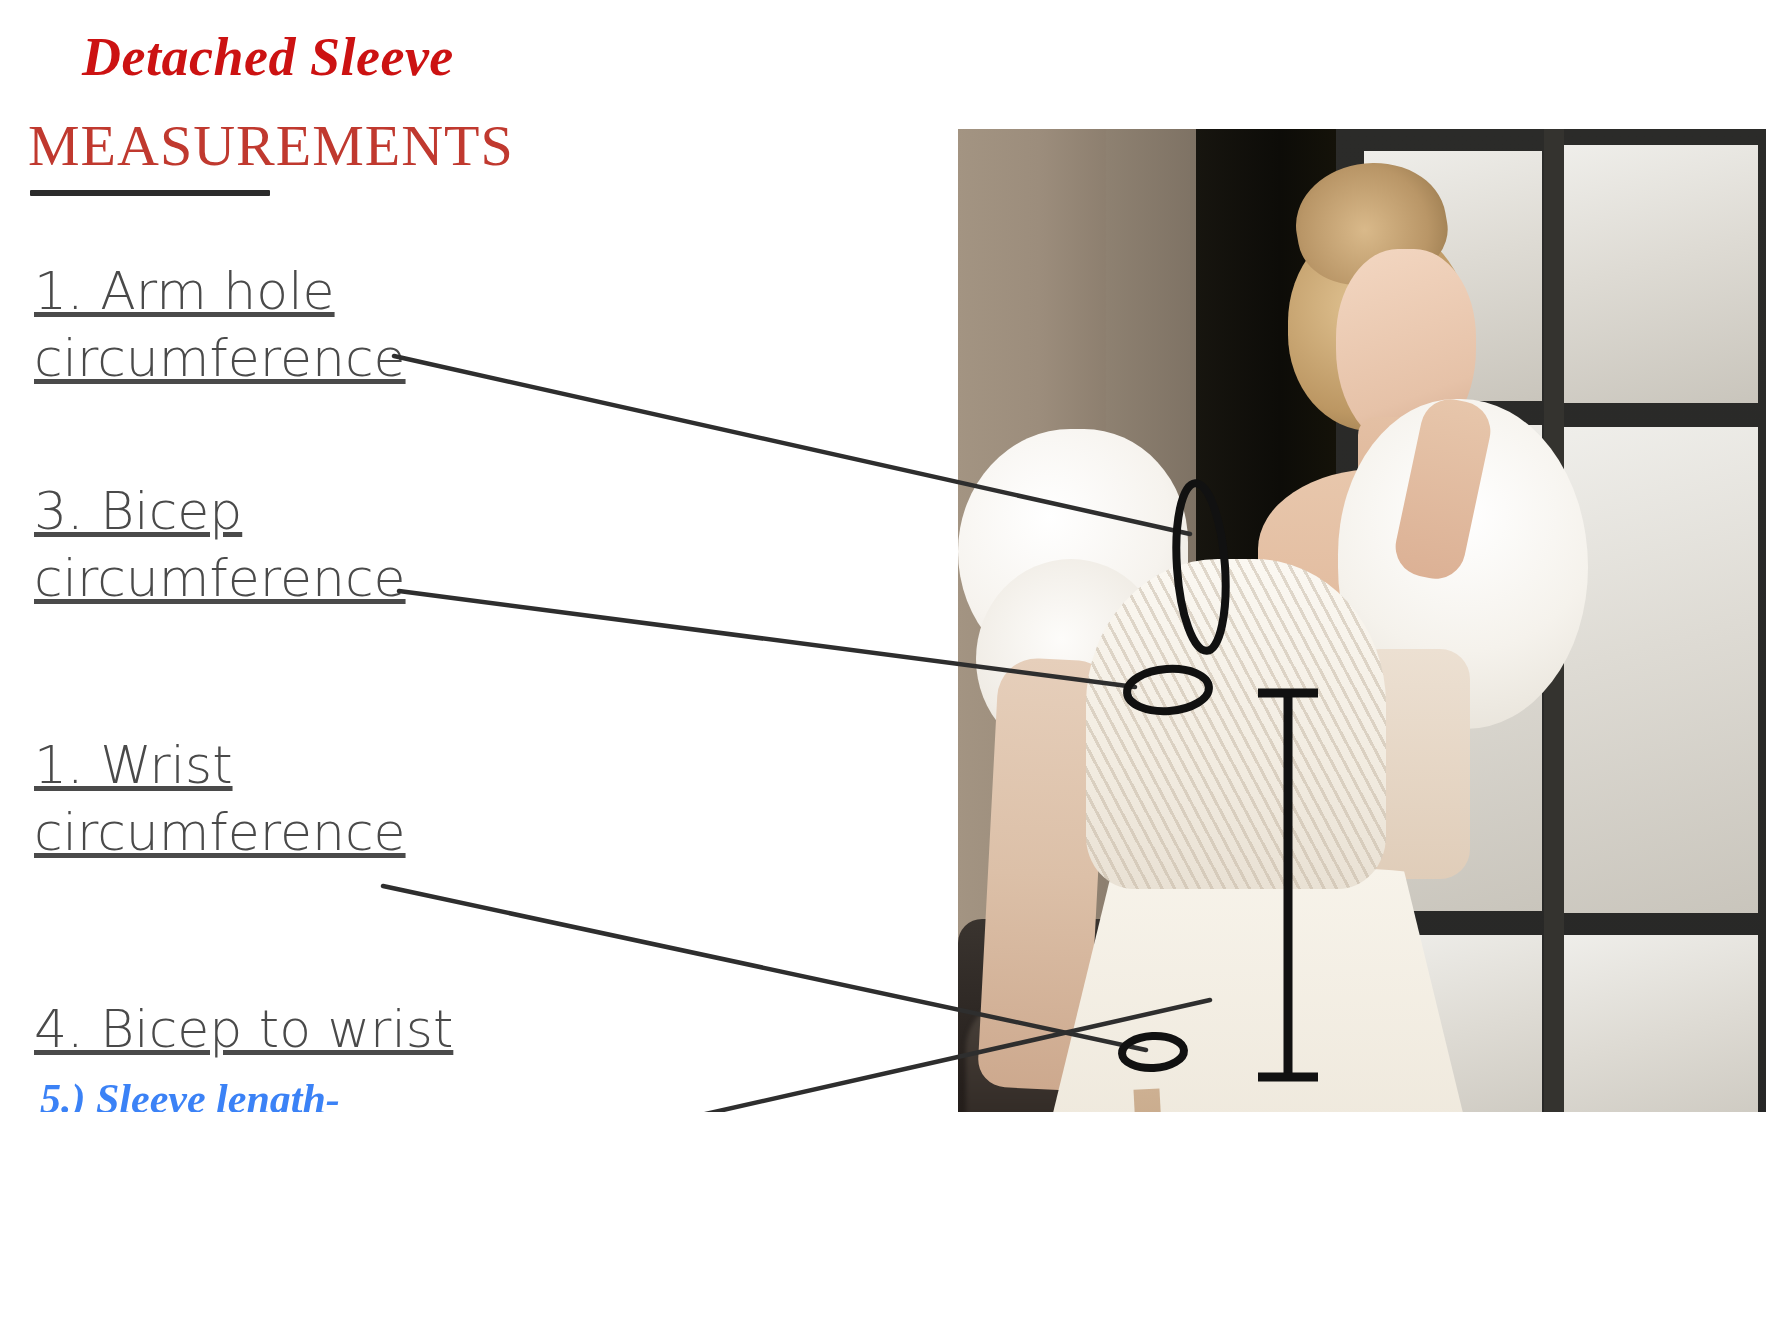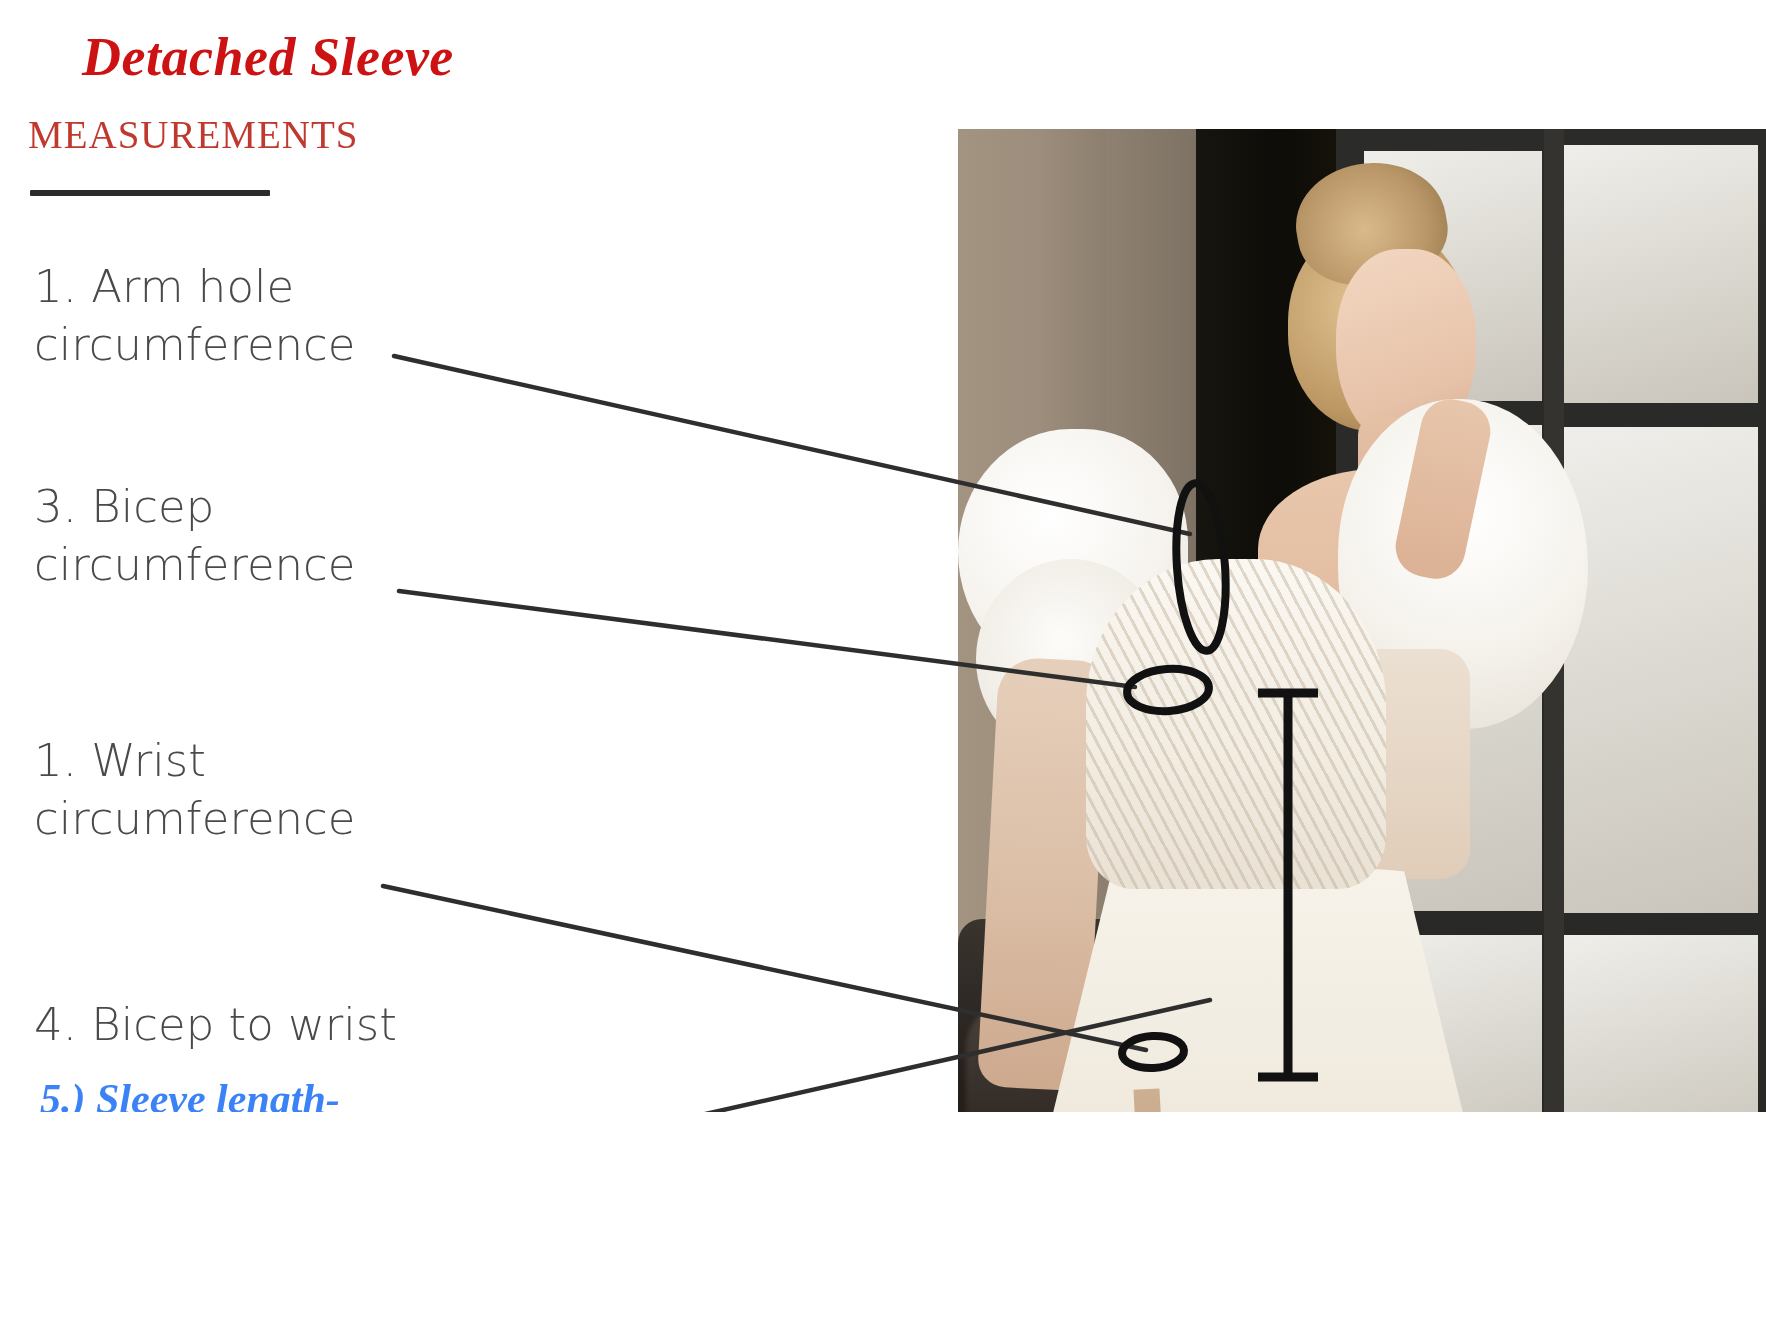--- a/index.html
+++ b/index.html
@@ -28,44 +28,45 @@
     letter-spacing: 0.5px;
     color: #cc1212;
     white-space: nowrap;
   }
   #title-measurements {
     position: absolute;
     left: 28px;
     top: 112px;
     font-family: "Liberation Serif", serif;
     font-weight: normal;
-    font-size: 39px;
+    font-size: 58px;
     letter-spacing: 1px;
     color: #c0392f;
     white-space: nowrap;
   }
   #title-rule {
     position: absolute;
     left: 30px;
     top: 190px;
     width: 240px;
     height: 6px;
     background: #2b2b2b;
     border-radius: 1px;
   }
 
   
   .measure-item {
     position: absolute;
     font-family: "DejaVu Sans", sans-serif;
     font-weight: 300;
-    font-size: 45px;
+    font-size: 52px;
     line-height: 1.28;
     color: #4a4a4a;
     white-space: pre-line;
+    text-decoration: underline;
   }
   #item-1 { left: 34px; top: 258px; }
   #item-2 { left: 34px; top: 478px; }
   #item-3 { left: 34px; top: 732px; }
   #item-4 { left: 34px; top: 982px; margin-top: 14px; }
 
   #item-5 {
     position: absolute;
     left: 40px;
     top: 1074px;

